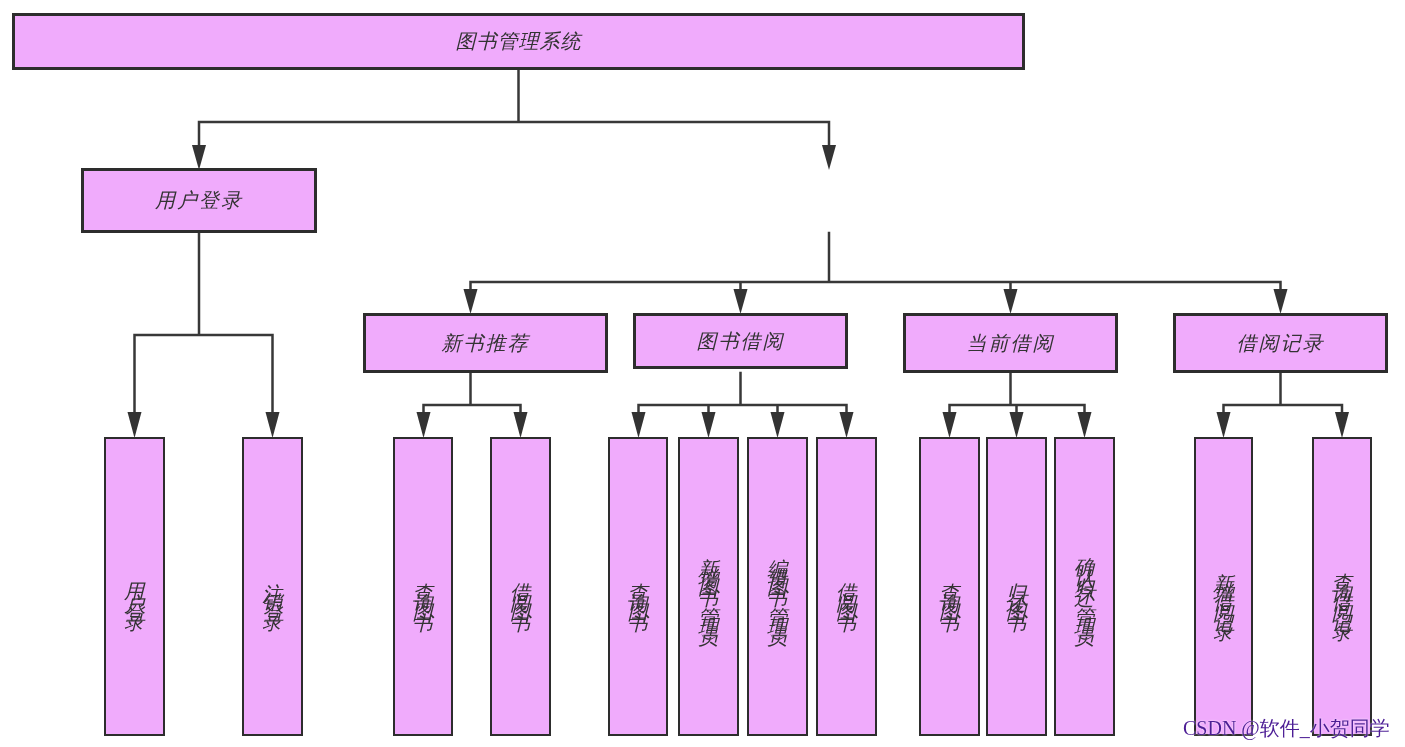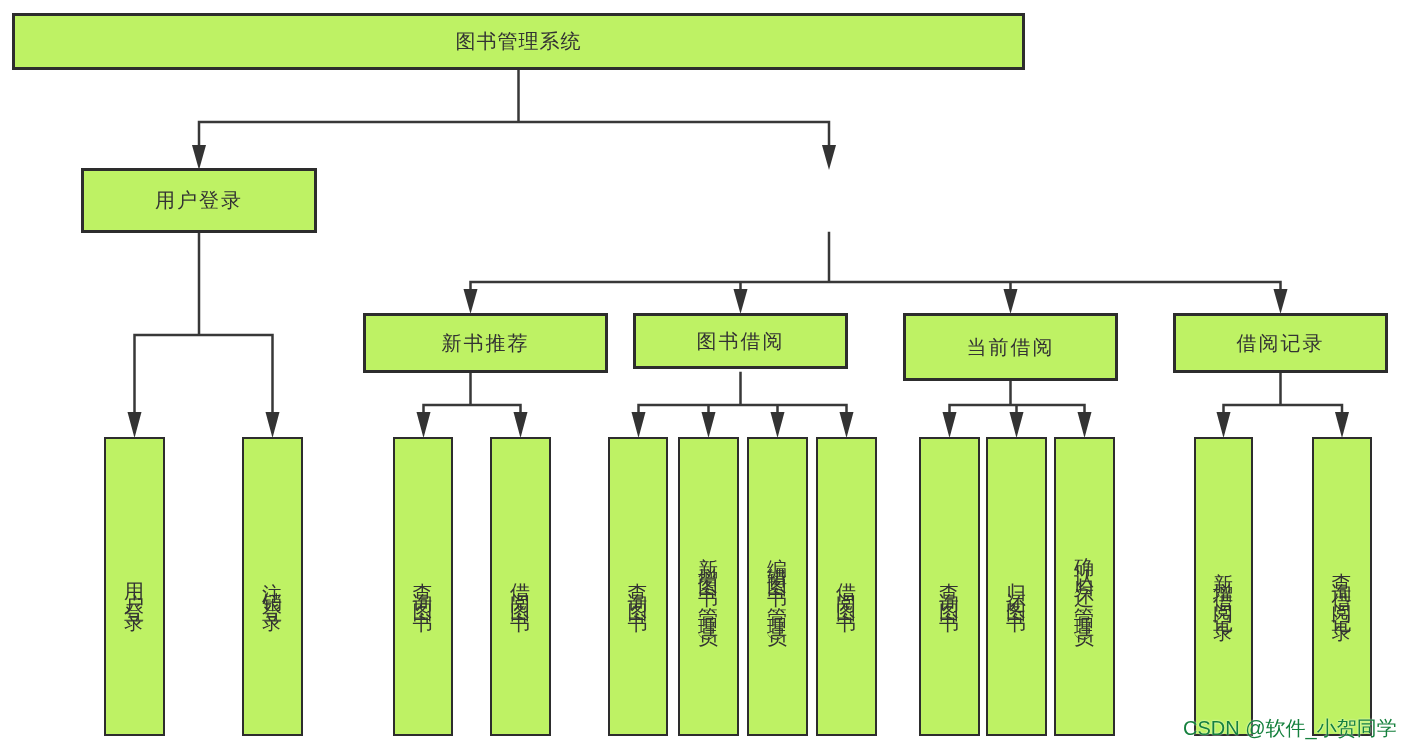--- a/index.html
+++ b/index.html
@@ -2,34 +2,35 @@
 <html><head>
 <meta charset="utf-8">
 <style>
   html,body{margin:0;padding:0;background:#ffffff;}
   .stage{
     position:relative;width:1405px;height:747px;background:#ffffff;
     font-family:"Liberation Sans",sans-serif;overflow:hidden;
   }
   .wires{position:absolute;left:0;top:0;width:1405px;height:747px;}
   .box{
-    position:absolute;box-sizing:border-box;background:#bef264;
+    position:absolute;box-sizing:border-box;background:#f0abfc;
     border:3px solid #2d2d2d;display:flex;align-items:center;justify-content:center;
     color:#333333;
+    font-style:italic;
   }
   .hbox{font-size:20px;letter-spacing:2px;white-space:nowrap;}
   .root{border-width:3px;letter-spacing:1px;}
   .vbox{border-width:2.5px;top:437px;height:299px;}
   .vbox span{
     writing-mode:vertical-rl;text-orientation:mixed;
     font-size:20px;line-height:1;letter-spacing:10px;color:#333333;white-space:nowrap;
   }
   .watermark{
     position:absolute;left:1183px;top:716px;font-size:20px;line-height:24px;
-    color:#15803d;white-space:nowrap;text-shadow:0 0 2px #ffffff;
+    color:#4c1d95;white-space:nowrap;text-shadow:0 0 2px #ffffff;font-family:Liberation Serif, serif;
   }
 </style>
 </head>
 <body>
 
 <div class="stage">
 
   <svg class="wires" viewBox="0 0 1405 747">
     <g stroke="#383838" stroke-width="2.5" fill="none" stroke-linecap="square">
       <path d="M518.5 70 V122 M199 122 H829 M199 122 V147 M829 122 V147"></path>
@@ -62,21 +63,21 @@
       <polygon points="1342,438 1335,412 1349,412"></polygon>
     </g>
   </svg>
 
   <div class="box hbox root" style="left:12px;top:13px;width:1013px;height:57px">图书管理系统</div>
 
   <div class="box hbox" style="left:81px;top:168px;width:236px;height:65px">用户登录</div>
 
   <div class="box hbox" style="left:363px;top:313px;width:245px;height:60px">新书推荐</div>
   <div class="box hbox" style="left:633px;top:313px;width:215px;height:56px">图书借阅</div>
-  <div class="box hbox" style="left:903px;top:313px;width:215px;height:68px">当前借阅</div>
+  <div class="box hbox" style="left:903px;top:313px;width:215px;height:60px">当前借阅</div>
   <div class="box hbox" style="left:1173px;top:313px;width:215px;height:60px">借阅记录</div>
 
   <div class="box vbox" style="left:104px;width:61px">
     <span>用户登录</span>
     </div>
   <div class="box vbox" style="left:242px;width:61px">
     <span>注销登录</span>
     </div>
 
   <div class="box vbox" style="left:393px;width:60px">

